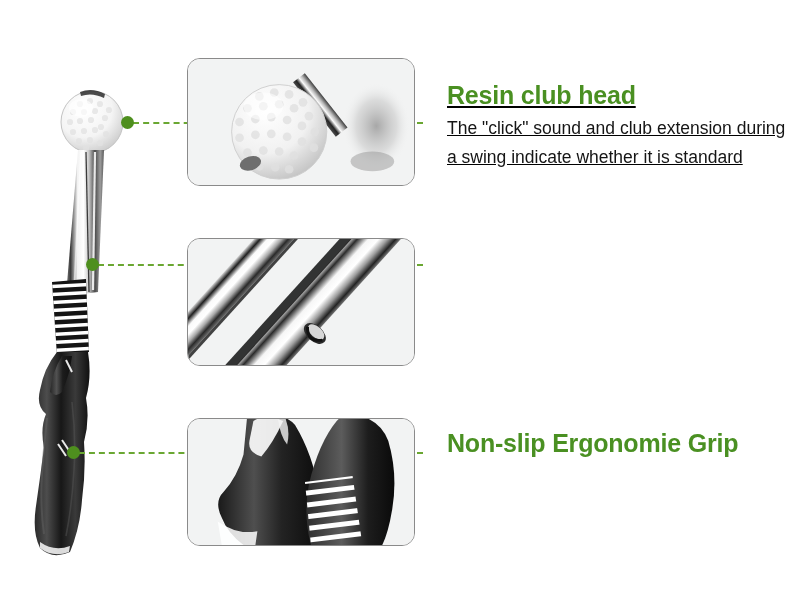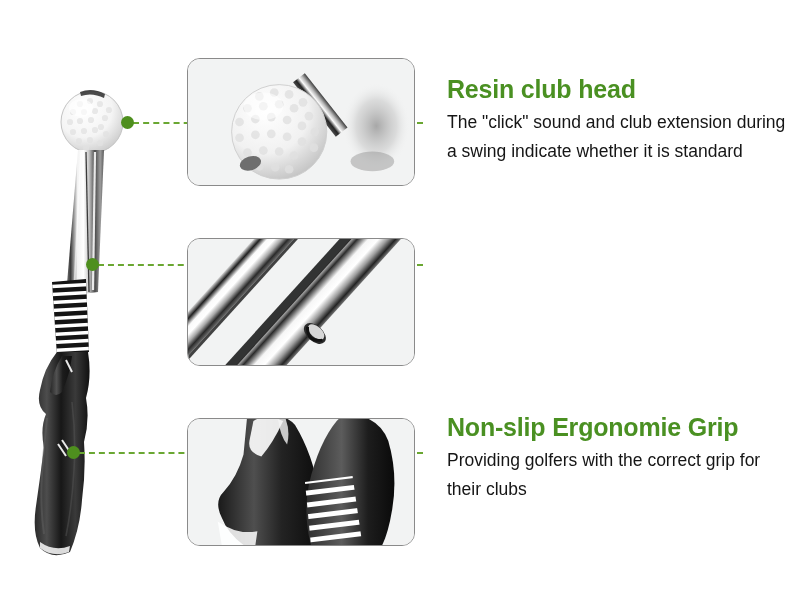--- a/index.html
+++ b/index.html
@@ -346,24 +346,23 @@
           <rect x="110" y="86" width="76" height="5" transform="rotate(-7 110 86)"></rect>
           <rect x="110" y="98" width="76" height="5" transform="rotate(-7 110 98)"></rect>
           <rect x="110" y="110" width="76" height="5" transform="rotate(-7 110 110)"></rect>
           <rect x="110" y="122" width="76" height="5" transform="rotate(-7 110 122)"></rect>
         </g>
       </g>
       <path d="M96 -6 Q104 10 100 26 Q92 16 90 -6 Z" fill="#f4f4f4" opacity="0.8"></path>
     </svg>
   </div>
 
-  <div class="text-block" style="top:74px;">
+  <div class="text-block" style="top:80px;text-decoration:underline;">
     <h2 class="feat-title">Resin club head</h2>
     <p class="feat-desc">The "click" sound and club extension during a swing indicate whether it is standard</p>
   </div>
 
 
-  <div class="text-block" style="top:412px;">
+  <div class="text-block" style="top:428px;">
     <h2 class="feat-title">Non-slip Ergonomie Grip</h2>
-    <p class="feat-desc">Providing golfers with the correct grip for their clubs</p>
   </div>
 
 </div>
 
 </body></html>

